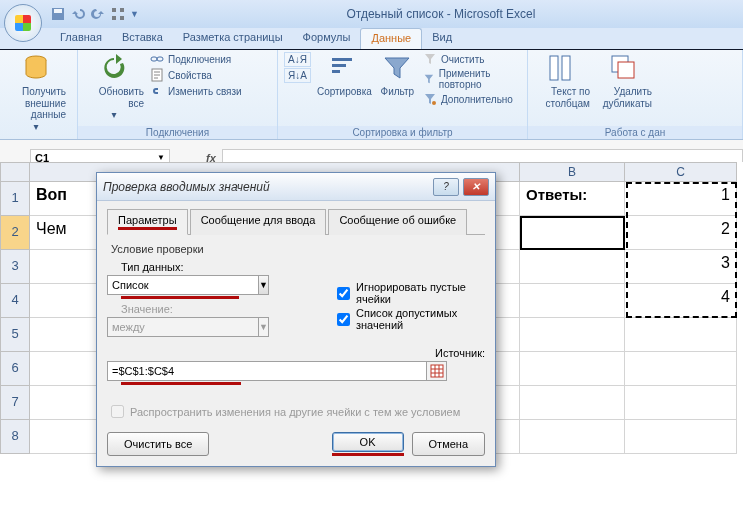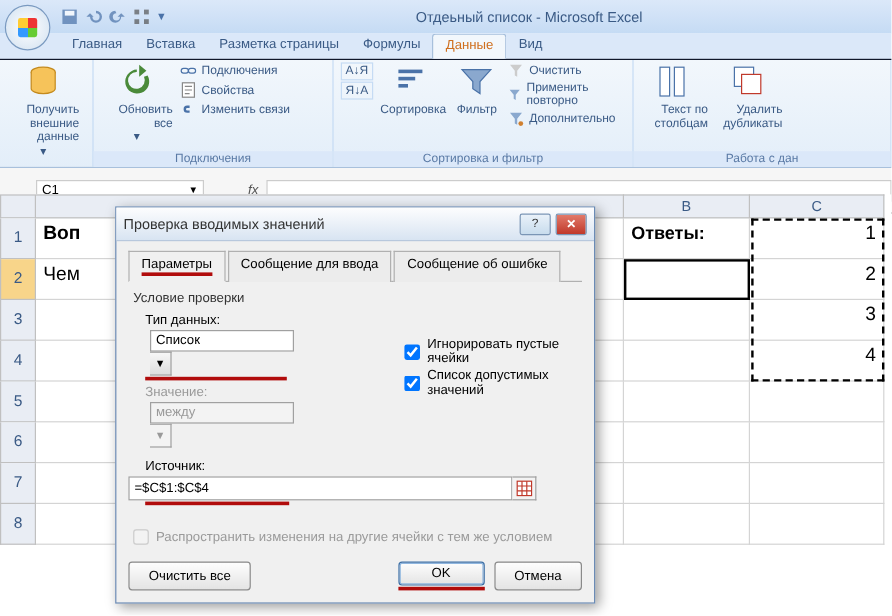--- a/index.html
+++ b/index.html
@@ -23,21 +23,21 @@
 .group { border-right:1px solid #c5dbf4; display:flex; flex-direction:column; padding:2px 6px; }
 .group-body { flex:1; display:flex; align-items:flex-start; gap:6px; }
 .group-label { text-align:center; color:#5a7aa5; font-size:10px; padding:1px 4px; background:#dbe8f9; margin:0 -6px -2px; }
 .big-btn { display:flex; flex-direction:column; align-items:center; width:60px; color:#3a5a85; font-size:10px; text-align:right; line-height:1.15; }
 .big-btn .bicon { width:32px; height:32px; margin-bottom:2px; }
 .small-list { display:flex; flex-direction:column; gap:2px; }
 .small-btn { display:flex; align-items:center; gap:4px; color:#3a5a85; font-size:10px; }
 .small-btn .sicon { width:14px; height:14px; }
 
 
-.fx-row { height: 38px; display:flex; align-items:center; border-bottom:1px solid #000000; background:#f6f6f6; }
+.fx-row { height: 38px; display:flex; align-items:center; border-bottom:3px solid #000000; background:#f6f6f6;font-weight:bold; }
 .name-box { width: 140px; border:1px solid #ccc; background:#fff; margin-left:30px; padding:2px 4px; font-size:11px; display:flex; align-items:center; justify-content:space-between; }
 .fx-label { width:22px; text-align:center; font-style:italic; color:#555; }
 .formula-input { flex:1; height:18px; border:1px solid #ccc; background:#fff; }
 
 
 .sheet { position:absolute; left:0; top:162px; right:0; bottom:0; background:#fff; }
 .colhdrs { display:flex; height:20px; }
 .corner { width:30px; background:#e9edf4; border:1px solid #c0c0c0; }
 .colhdr { background:#e9edf4; border:1px solid #c0c0c0; border-left:none; text-align:center; color:#3a5a85; font-size:12px; line-height:18px; }
 .colA { width:490px; } 
@@ -48,32 +48,32 @@
 .rowhdr { width:30px; background:#e9edf4; border:1px solid #c0c0c0; border-top:none; text-align:center; color:#3a5a85; font-size:13px; line-height:32px; }
 .rowhdr.sel { background:#f8d58a; }
 .cell { border:1px solid #d4d4d4; border-top:none; border-left:none; padding:4px 6px; font-size:16px; }
 .cA { width:490px; } .cB { width:105px; } .cC { width:112px; text-align:right; }
 
 
 .marquee { position:absolute; border:2px dashed #000; pointer-events:none; }
 
 
 .dialog { position:absolute; left:96px; top:172px; width:400px; background:#f0f0f0; border:1px solid #6b8bb5; box-shadow:3px 3px 10px rgba(0,0,0,.4); z-index:50; }
-.dlg-title { height:28px; background:linear-gradient(#fdfdfe,#d8e4f2); display:flex; align-items:center; padding:0 6px; color:#333; font-size:12px; border-bottom:1px solid #b8c8dd; }
+.dlg-title { height:28px; background:linear-gradient(#fdfdfe,#d8e4f2); display:flex; align-items:center; padding:0 6px; color:#333; font-size:12px; border-bottom:1px solid #b8c8dd;font-style:italic; }
 .dlg-title .spacer { flex:1; }
 .dlg-title .winbtn { width:26px; height:18px; border:1px solid #7a95b5; background:linear-gradient(#e9f1f9,#c8dced); margin-left:4px; display:flex; align-items:center; justify-content:center; font-size:10px; border-radius:2px; }
 .dlg-title .closebtn { background:linear-gradient(#e27a6a,#c0392b); color:#fff; font-weight:bold; }
 .dlg-body { padding:8px 10px 10px; }
 .dlg-tabs { display:flex; border-bottom:1px solid #b0b0b0; margin-bottom:8px; }
 .dlg-tab { padding:4px 10px; font-size:11px; border:1px solid #b0b0b0; border-bottom:none; background:#ececec; margin-right:2px; margin-bottom:-1px; }
 .dlg-tab.active { background:#f0f0f0; border-bottom:1px solid #f0f0f0; }
 .fieldset-title { font-size:11px; margin:4px 0 6px 4px; color:#333; }
 .lbl { font-size:11px; margin:4px 0 2px 14px; display:block; }
 .lbl.disabled { color:#9a9a9a; }
-.combo { display:flex; width:120px; margin-left:18px;flex-direction:column; }
+.combo { display:flex; width:120px; margin-left:0; }
 .combo input { flex:1; border:1px solid #a0a0a0; padding:2px 4px; font-size:11px; height:20px; }
 .combo .dd { width:18px; border:1px solid #a0a0a0; border-left:none; background:linear-gradient(#f7f7f7,#ddd); text-align:center; font-size:9px; line-height:18px; }
 .combo.disabled input, .combo.disabled .dd { background:#f3f3f3; color:#9a9a9a; }
 .chk-row { display:flex; align-items:center; gap:6px; font-size:11px; margin:2px 0 2px 0; }
 .chk-row input { width:13px; height:13px; }
 .right-col { position:absolute; left:240px; top:78px; }
 .src-input { width:340px; display:flex; }
 .src-input input { flex:1; border:1px solid #a0a0a0; padding:2px 4px; font-size:11px; height:20px; }
 .src-input .pick { width:20px; border:1px solid #a0a0a0; border-left:none; background:#f3f3f3; display:flex; align-items:center; justify-content:center; }
 .underline-red { height:3px; background:#b10c0c; margin-top:1px; }
@@ -339,21 +339,21 @@
       <label class="chk-row">
           <input type="checkbox" checked="" style="">
           <span>Игнорировать пустые ячейки</span>
         </label>
       <label class="chk-row">
           <input type="checkbox" checked="" style="">
           <span>Список допустимых значений</span>
         </label>
     </div>
 
-    <span class="lbl" style="margin-top:10px;">Источник:</span>
+    <span class="lbl" style="margin-top:10px;text-align:right;">Источник:</span>
     <div class="src-input">
       <input value="=$C$1:$C$4" style="">
       <div class="pick">
           <svg width="14" height="14">
             <rect x="1" y="1" width="12" height="12" fill="#fff" stroke="#c0392b"></rect>
             <path d="M1 5h12M1 9h12M5 1v12M9 1v12" stroke="#c0392b"></path>
           </svg>
         </div>
     </div>
     <div class="underline-red" style="width:120px;margin-left:14px;"></div>

